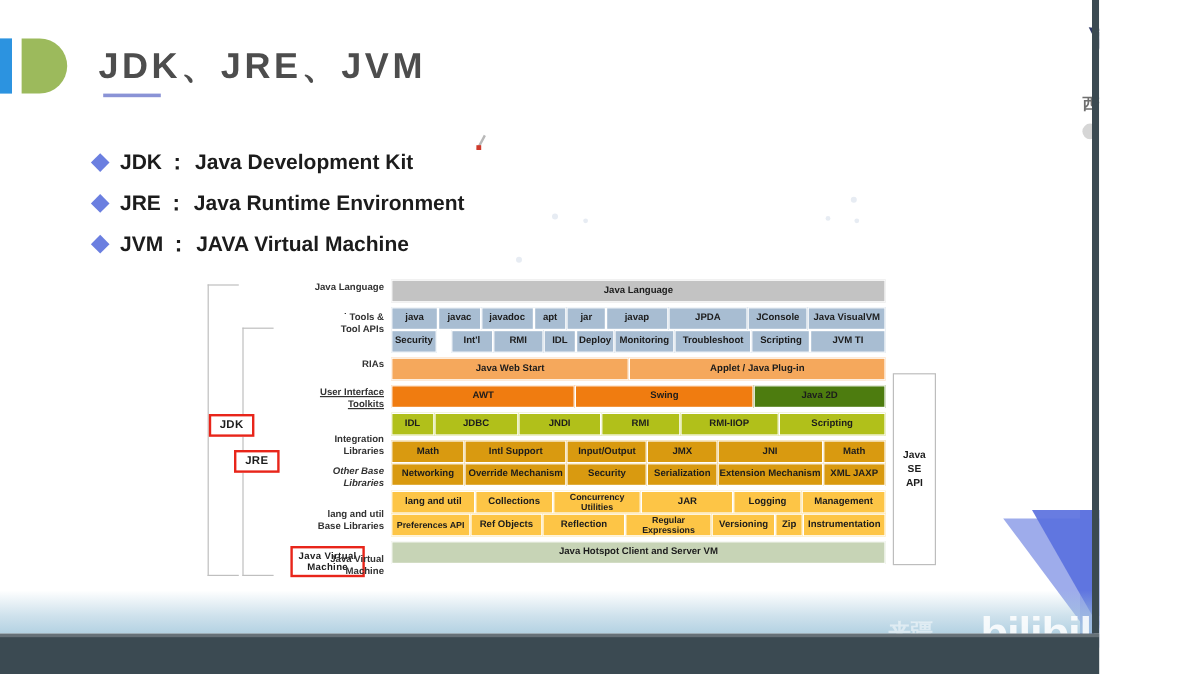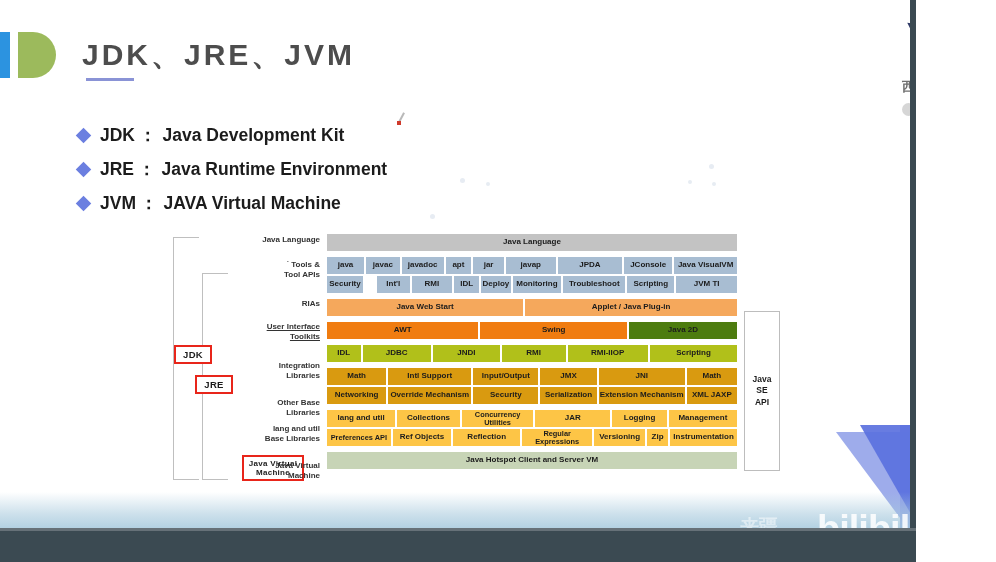--- a/index.html
+++ b/index.html
@@ -333,21 +333,21 @@
         <span>Java Virtual</span>
         <span>Machine</span>
       </div>
 
       <div class="row-labels" id="row-labels">
           <div class="row-label" style="top: 2px;">Java Language</div>
           <div class="row-label" style="top: 27px;">˙ Tools &amp;<br>Tool APIs</div>
           <div class="row-label" style="top: 66px;">RIAs</div>
           <div class="row-label" style="top: 89px; text-decoration: underline;">User Interface<br>Toolkits</div>
           <div class="row-label" style="top: 128px;">Integration<br>Libraries</div>
-          <div class="row-label" style="top: 165px;">Other Base<br>Libraries</div>
+          <div class="row-label" style="top: 155px; font-style: italic;">Other Base<br>Libraries</div>
           <div class="row-label" style="top: 191px;">lang and util<br>Base Libraries</div>
           <div class="row-label" style="top: 228px;">Java Virtual<br>Machine</div>
         </div>
       <div class="grid" id="grid">
           <div class="band">
             <div class="cell" style="flex: 12 1 0px; background: rgb(195, 195, 195);">Java Language</div>
           </div>
           <div class="spacer"></div>
           <div class="band">
             <div class="cell" style="flex: 1.15 1 0px; background: rgb(168, 189, 210);">java</div>

